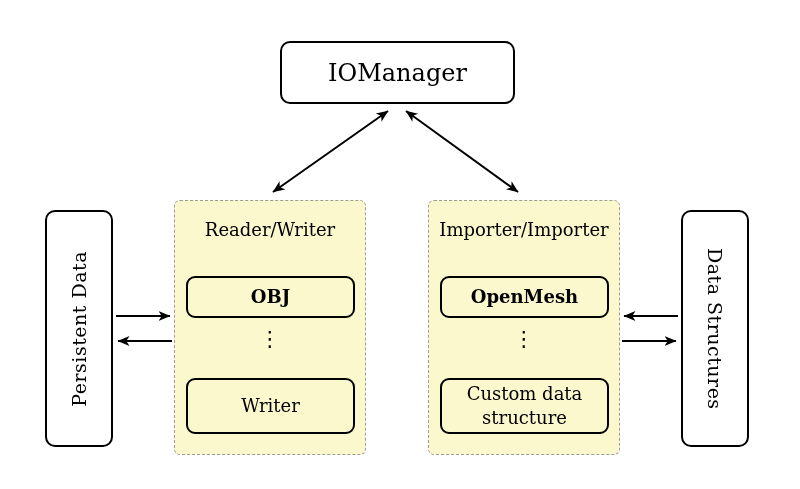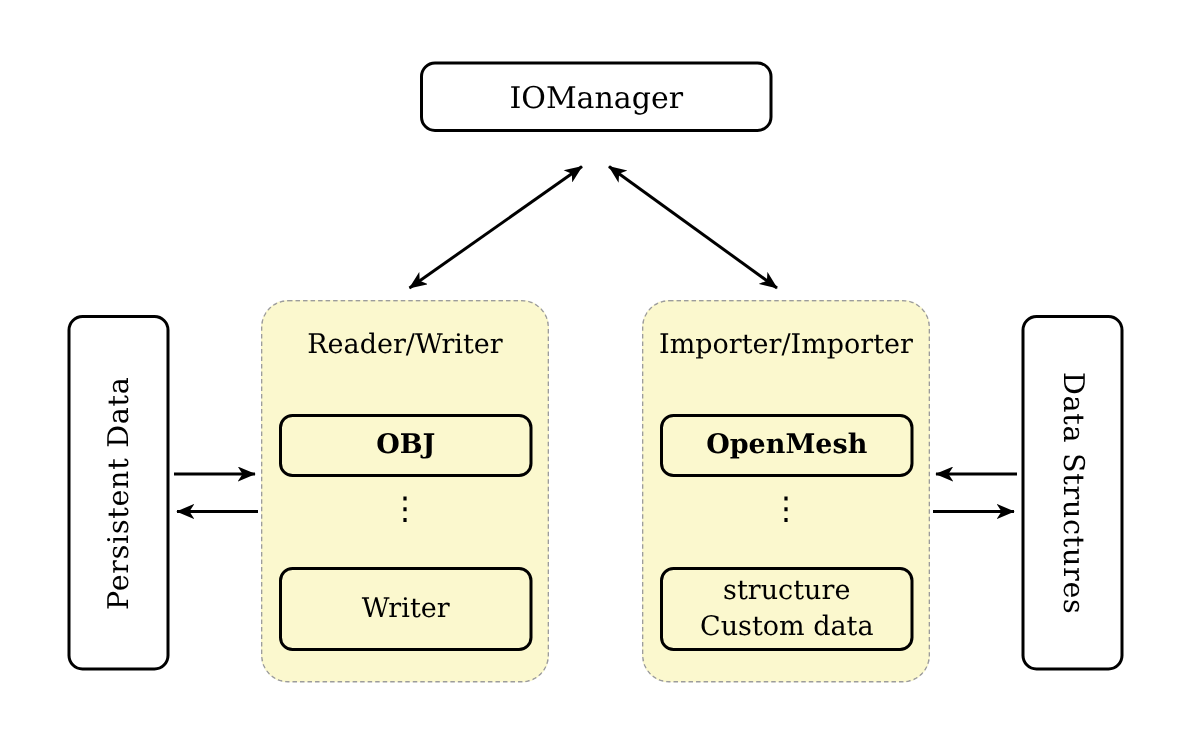--- a/index.html
+++ b/index.html
@@ -31,22 +31,22 @@
   .node {
     position: absolute;
     background: var(--box-fill);
     border: 2.5px solid var(--stroke);
     border-radius: 10px;
     display: flex;
     align-items: center;
     justify-content: center;
   }
   .node-iomanager {
-    left: 280px; top: 41px; width: 235px; height: 47px;
-    font-size: 20px;
+    left: 280px; top: 41px; width: 235px; height: 63px;
+    font-size: 24px;
     text-align: right;
   }
   .vnode {
     position: absolute;
     top: 210px; width: 68px; height: 237px;
     background: var(--box-fill);
     border: 2.5px solid var(--stroke);
     border-radius: 10px;
     display: flex;
     align-items: center;
@@ -64,21 +64,21 @@
   .vtext-down {
     writing-mode: vertical-rl;
     white-space: nowrap;
   }
 
   .panel {
     position: absolute;
     top: 200px; width: 192px; height: 255px;
     background: var(--panel-fill);
     border: 1.5px dashed var(--panel-border);
-    border-radius: 18px;
+    border-radius: 6px;
     padding-left: 12px;
   }
   .panel-left { left: 174px; }
   .panel-right { left: 428px; }
   .panel-title {
     position: absolute;
     left: 0; top: 18px; width: 100%;
     text-align: center;
     font-size: 18px;
     white-space: nowrap;
@@ -155,22 +155,22 @@
     </div>
   </div>
 
   <div class="panel panel-right">
     <div class="panel-title">Importer/Importer</div>
     <div class="inner-box inner-top">
       <span>OpenMesh</span>
     </div>
     <div class="ellipsis">⋮</div>
     <div class="inner-box inner-bottom">
+      <span>Custom data</span>
       <span>structure</span>
-      <span>Custom data</span>
     </div>
   </div>
 
   <div class="vnode vnode-right">
     <span class="vtext-down">Data Structures</span>
   </div>
 
 </div>
 
 </body></html>

